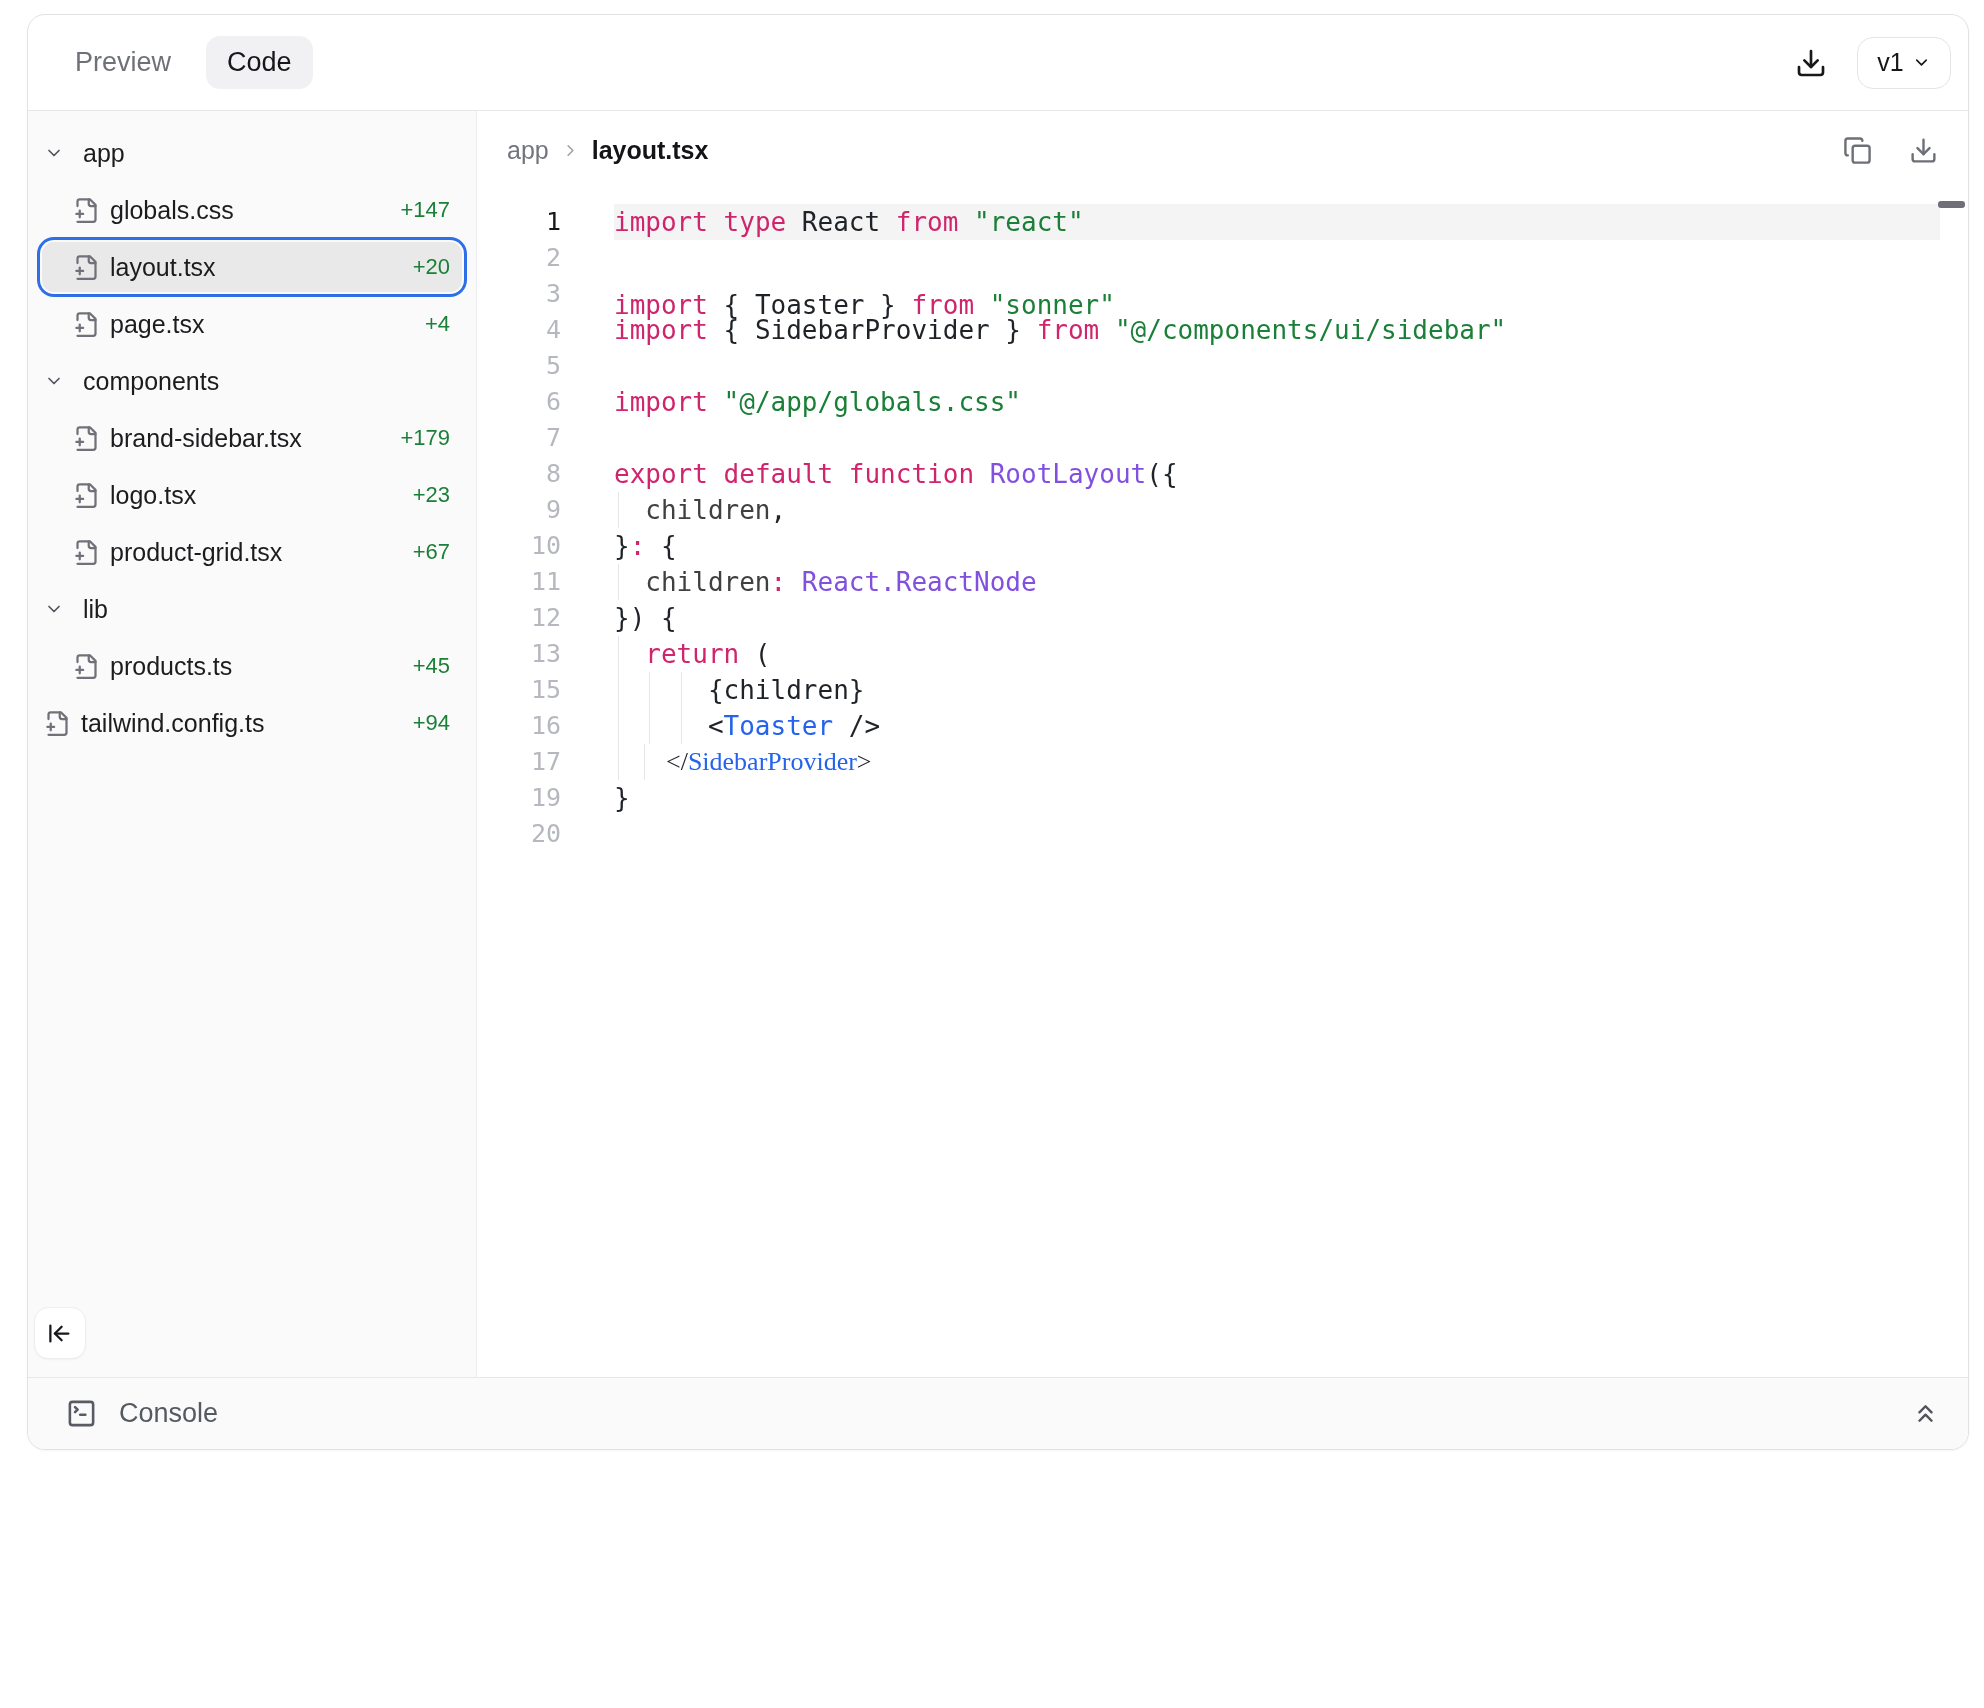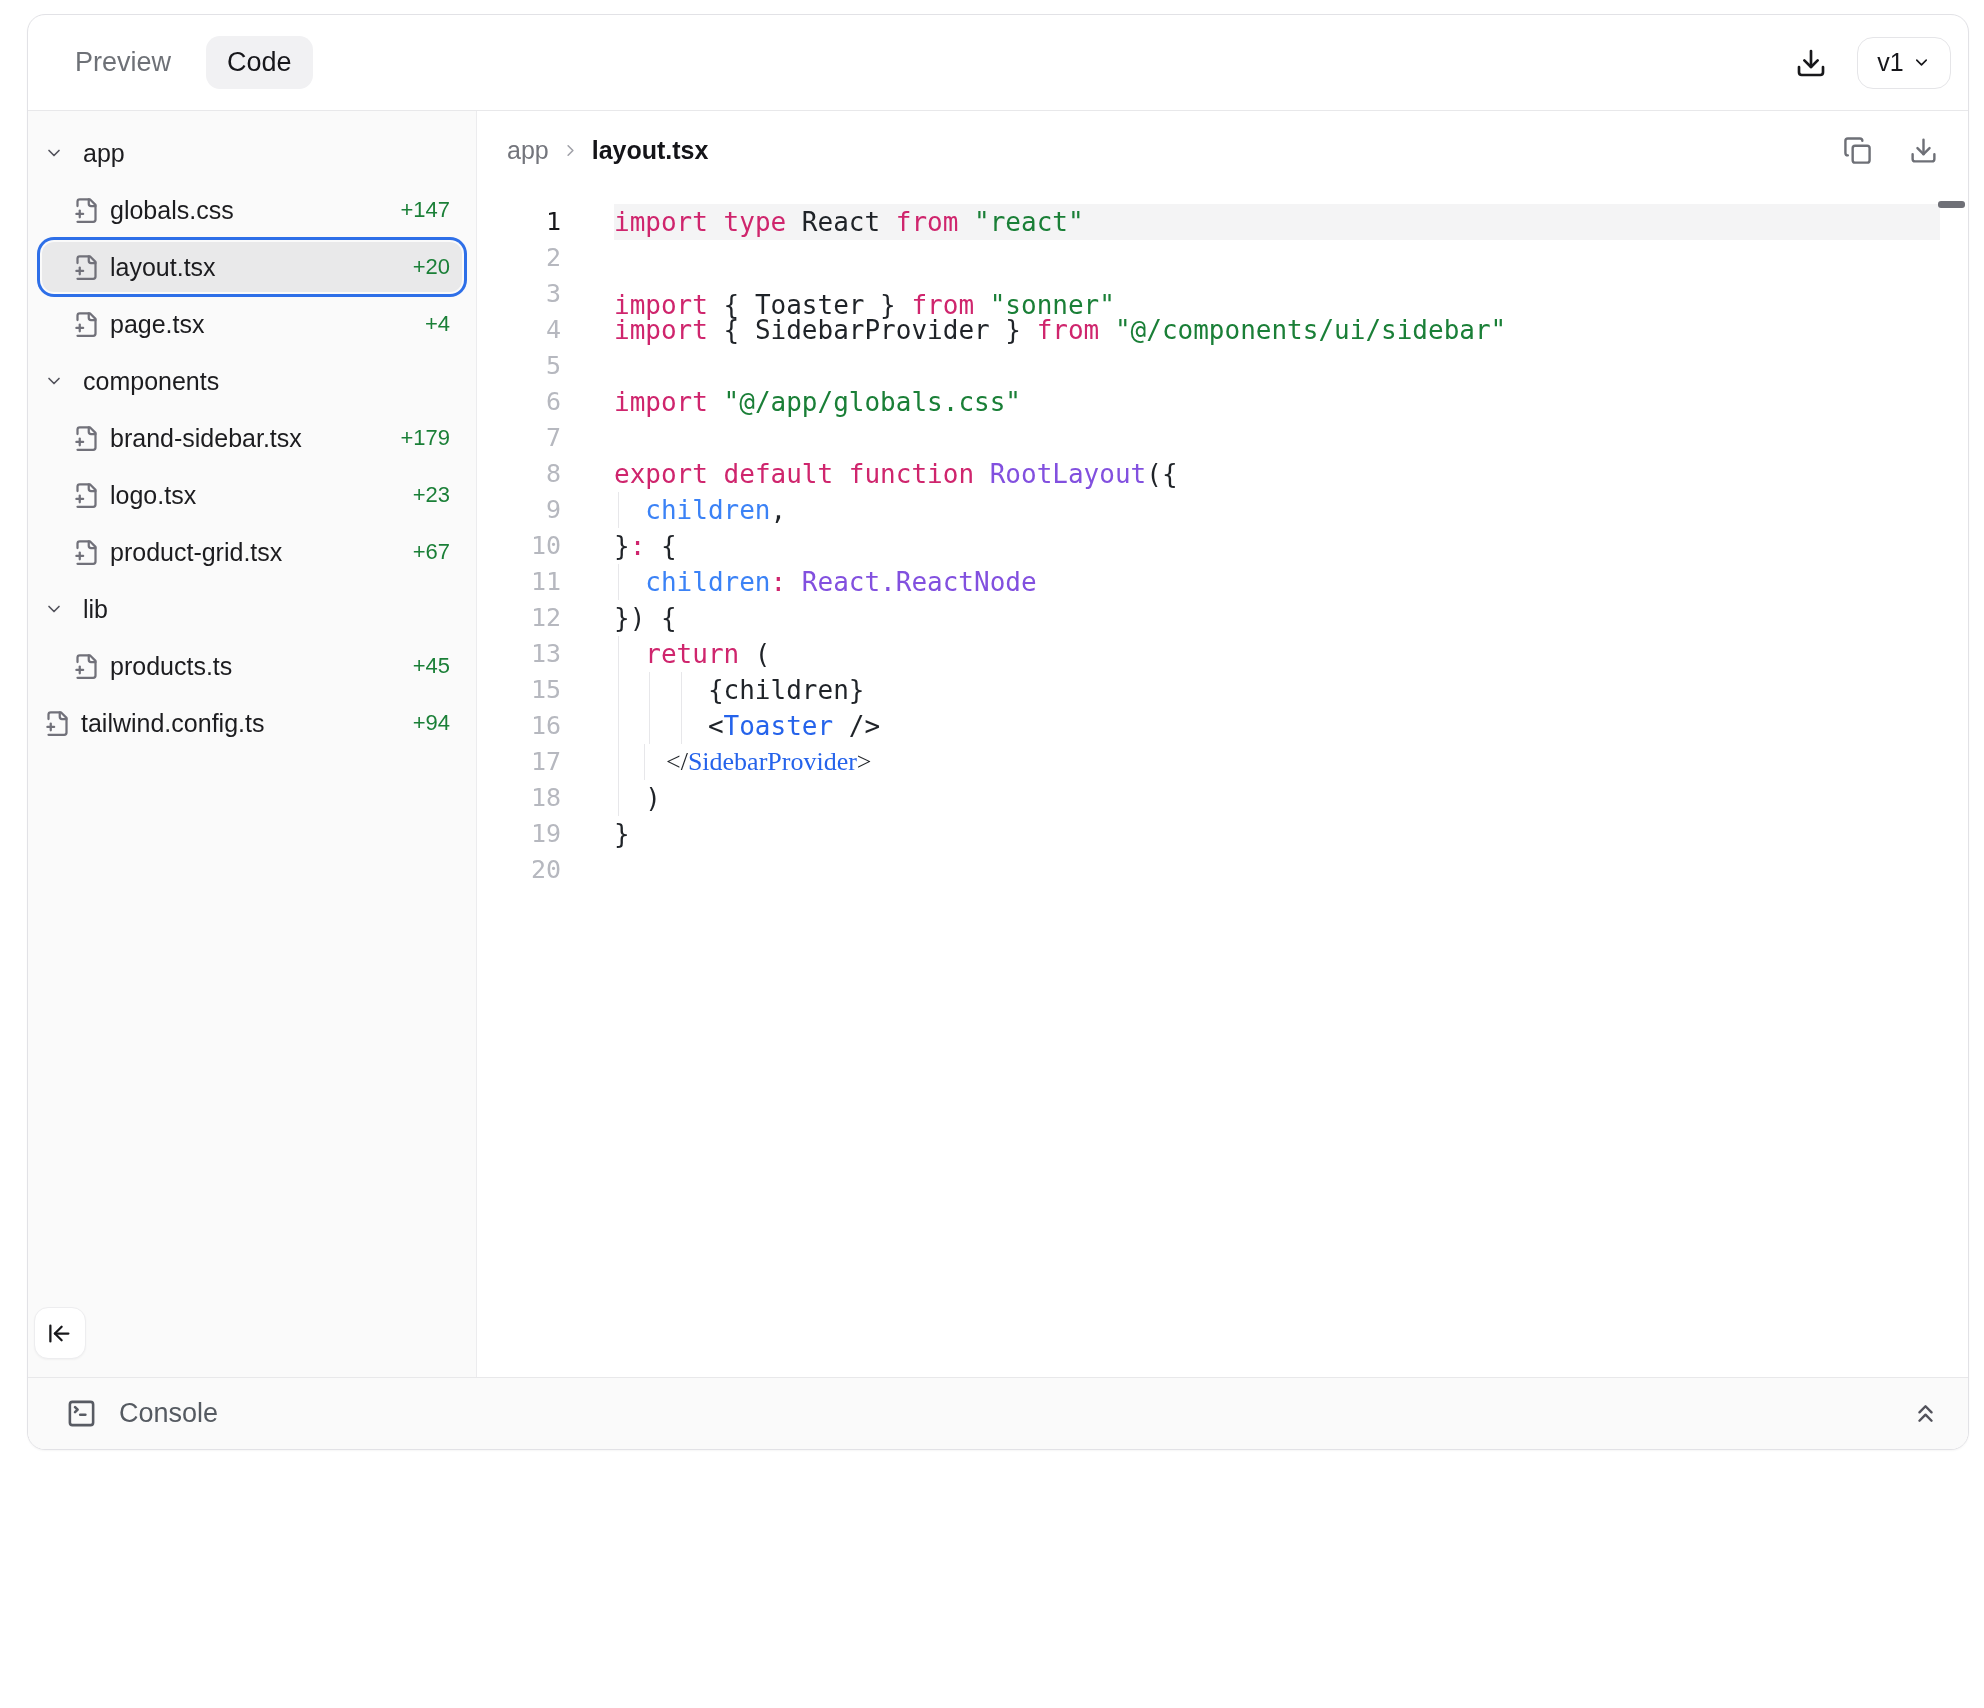--- a/index.html
+++ b/index.html
@@ -43,21 +43,21 @@
   .codeactions{ margin-left:auto; display:flex; align-items:center; gap:29px; }
   .codeactions .iconbtn{ color:#6e7077; }
   .codearea{ flex:1; position:relative; padding:15px 28px 0 0; overflow:hidden; }
   .cl{ display:flex; height:36px; line-height:36px; font-family:"DejaVu Sans Mono","Liberation Mono",monospace; font-size:26px; }
   .ln{ flex:0 0 84px; text-align:right; color:#b6b8bf; margin-right:53px; font-size:25px; user-select:none; }
   .ln.act{ color:#18181b; }
   .ct{ flex:1; white-space:pre; position:relative; color:#1f2328; }
   .ct.hl{ background:#f4f4f5; }
   .ct .g{ position:absolute; top:0; bottom:0; border-left:1px solid #e7e7ea; }
   .t-kw{ color:#cf256d; } .t-st{ color:#1a7f37; } .t-pl{ color:#1f2328; }
-  .t-fn{ color:#8250df; } .t-ty{ color:#8250df; } .t-pr{ color:#3b82f6; } .t-cp{ color:#2563eb; }
+  .t-fn{ color:#8250df; } .t-ty{ color:#8250df; } .t-pr{ color:#404040; } .t-cp{ color:#2563eb; }
   .sbthumb{ position:absolute; top:12px; right:3px; width:27px; height:7px; background:#6f7077; border-radius:3px; cursor:pointer; }
   
   .consolebar{ height:72px; flex:0 0 72px; border-top:1px solid #e8e8ea; background:#fafafa; display:flex; align-items:center; padding:0 24px 0 38px; cursor:pointer; }
   .cleft{ display:flex; align-items:center; gap:22px; color:#585b63; }
   .cleft .clabel{ font-size:27px; color:#555a61; }
   .iconbtn2{ margin-left:auto; border:none; background:transparent; color:#52525b; display:flex; cursor:pointer; padding:4px; }
 </style>
 </head>
 <body>
 
@@ -315,24 +315,20 @@
             </div>
             <div class="cl">
               <span class="ln">16</span>
               <span class="ct" style="padding-left: 6ch;"><i class="g" style="left: calc(0ch + 4px);"></i><i class="g" style="left: calc(2ch + 4px);"></i><i class="g" style="left: calc(4ch + 4px);"></i><span class="t-pl">&lt;</span><span class="t-cp">Toaster</span><span class="t-pl"> /&gt;</span></span>
             </div>
             <div class="cl">
               <span class="ln">17</span>
               <span class="ct" style="padding-left: 4ch; font-family: Liberation Serif, serif;"><i class="g" style="left: calc(0ch + 4px);"></i><i class="g" style="left: calc(2ch + 4px);"></i><span class="t-pl">&lt;/</span><span class="t-cp">SidebarProvider</span><span class="t-pl">&gt;</span></span>
             </div>
             <div class="cl">
-              <span class="ln">18</span>
-              <span class="ct" style="padding-left: 2ch;"><i class="g" style="left: calc(0ch + 4px);"></i><span class="t-pl">)</span></span>
-            </div>
-            <div class="cl">
               <span class="ln">19</span>
               <span class="ct" style="padding-left: 0ch;"><span class="t-pl">}</span></span>
             </div>
             <div class="cl">
               <span class="ln">20</span>
               <span class="ct" style="padding-left: 0ch;"></span>
             </div>
           </div>
         <div class="sbthumb"></div>
       </div>

